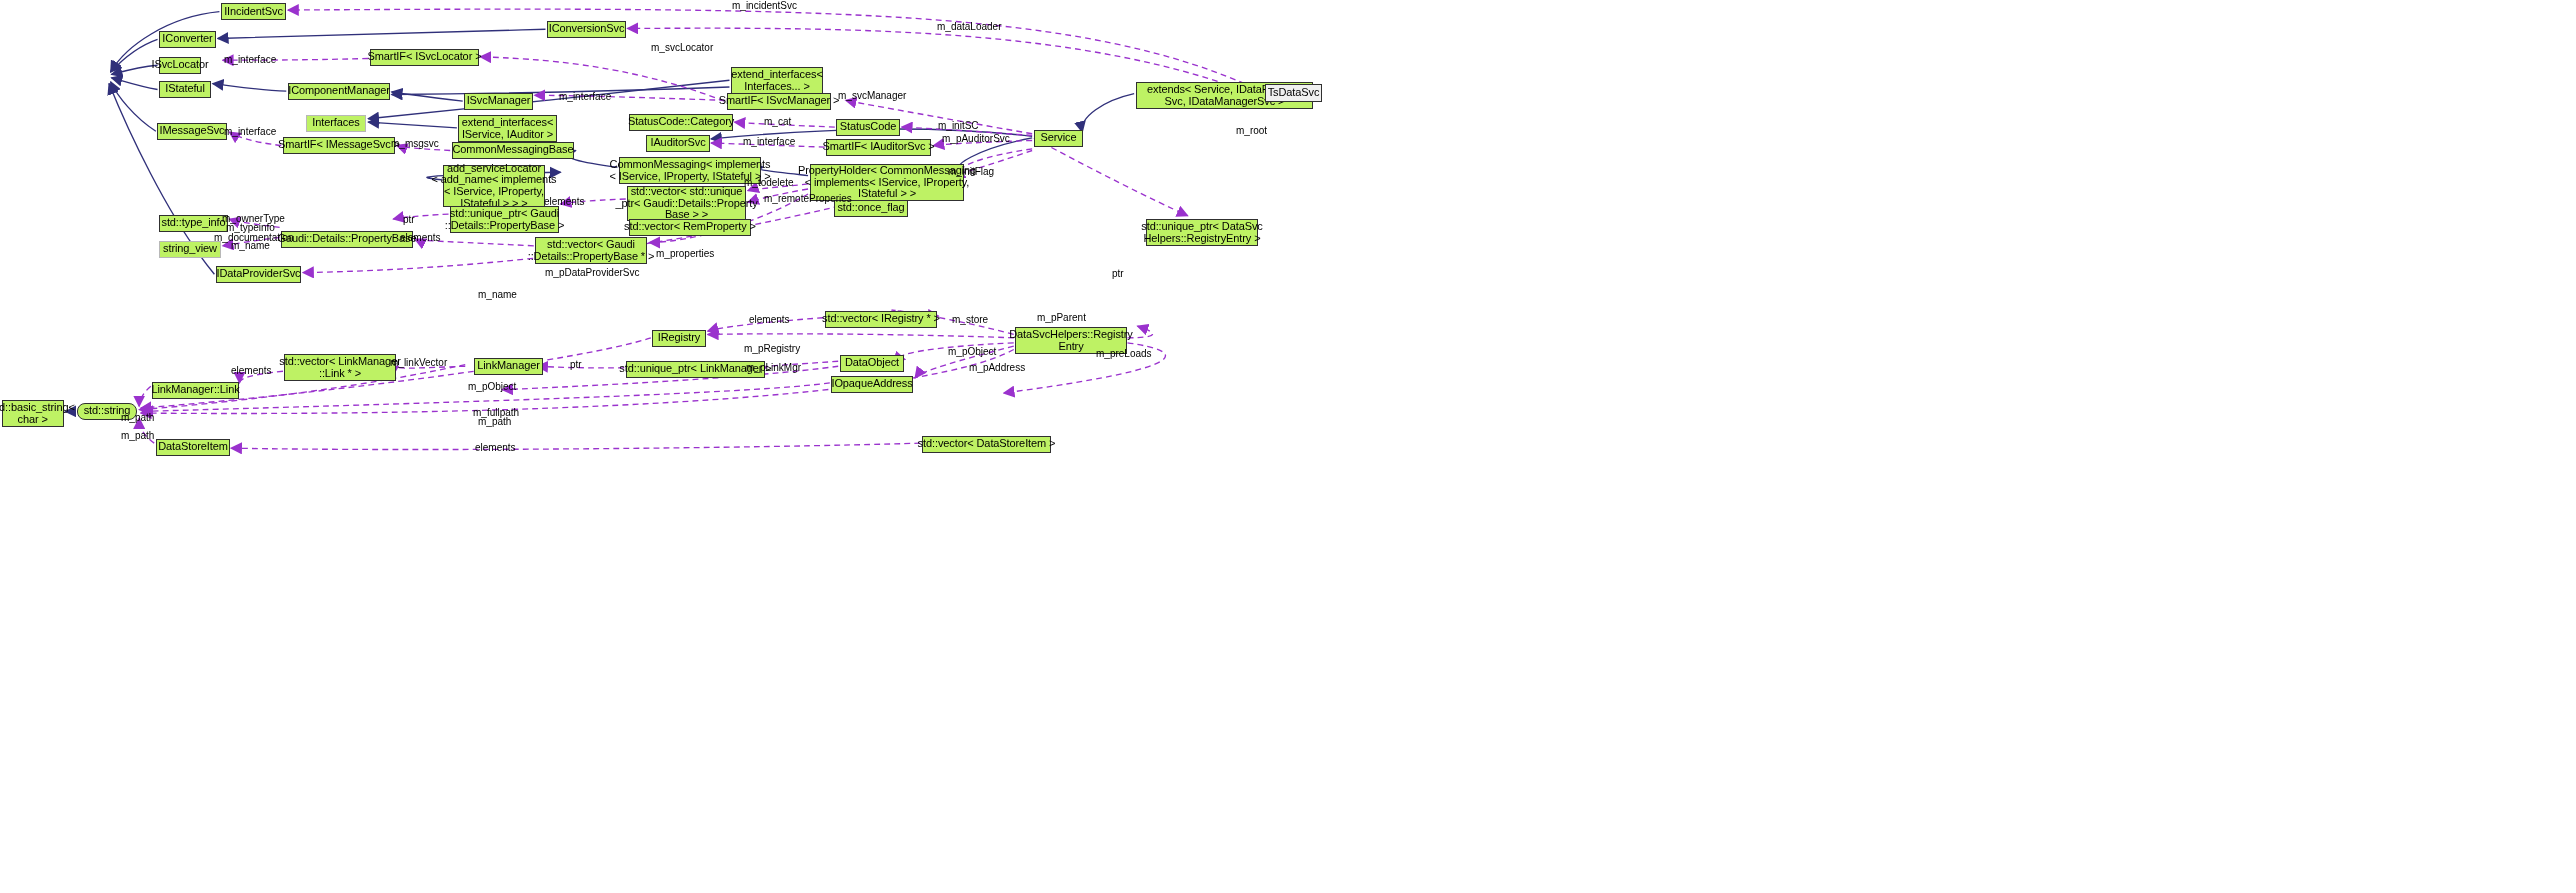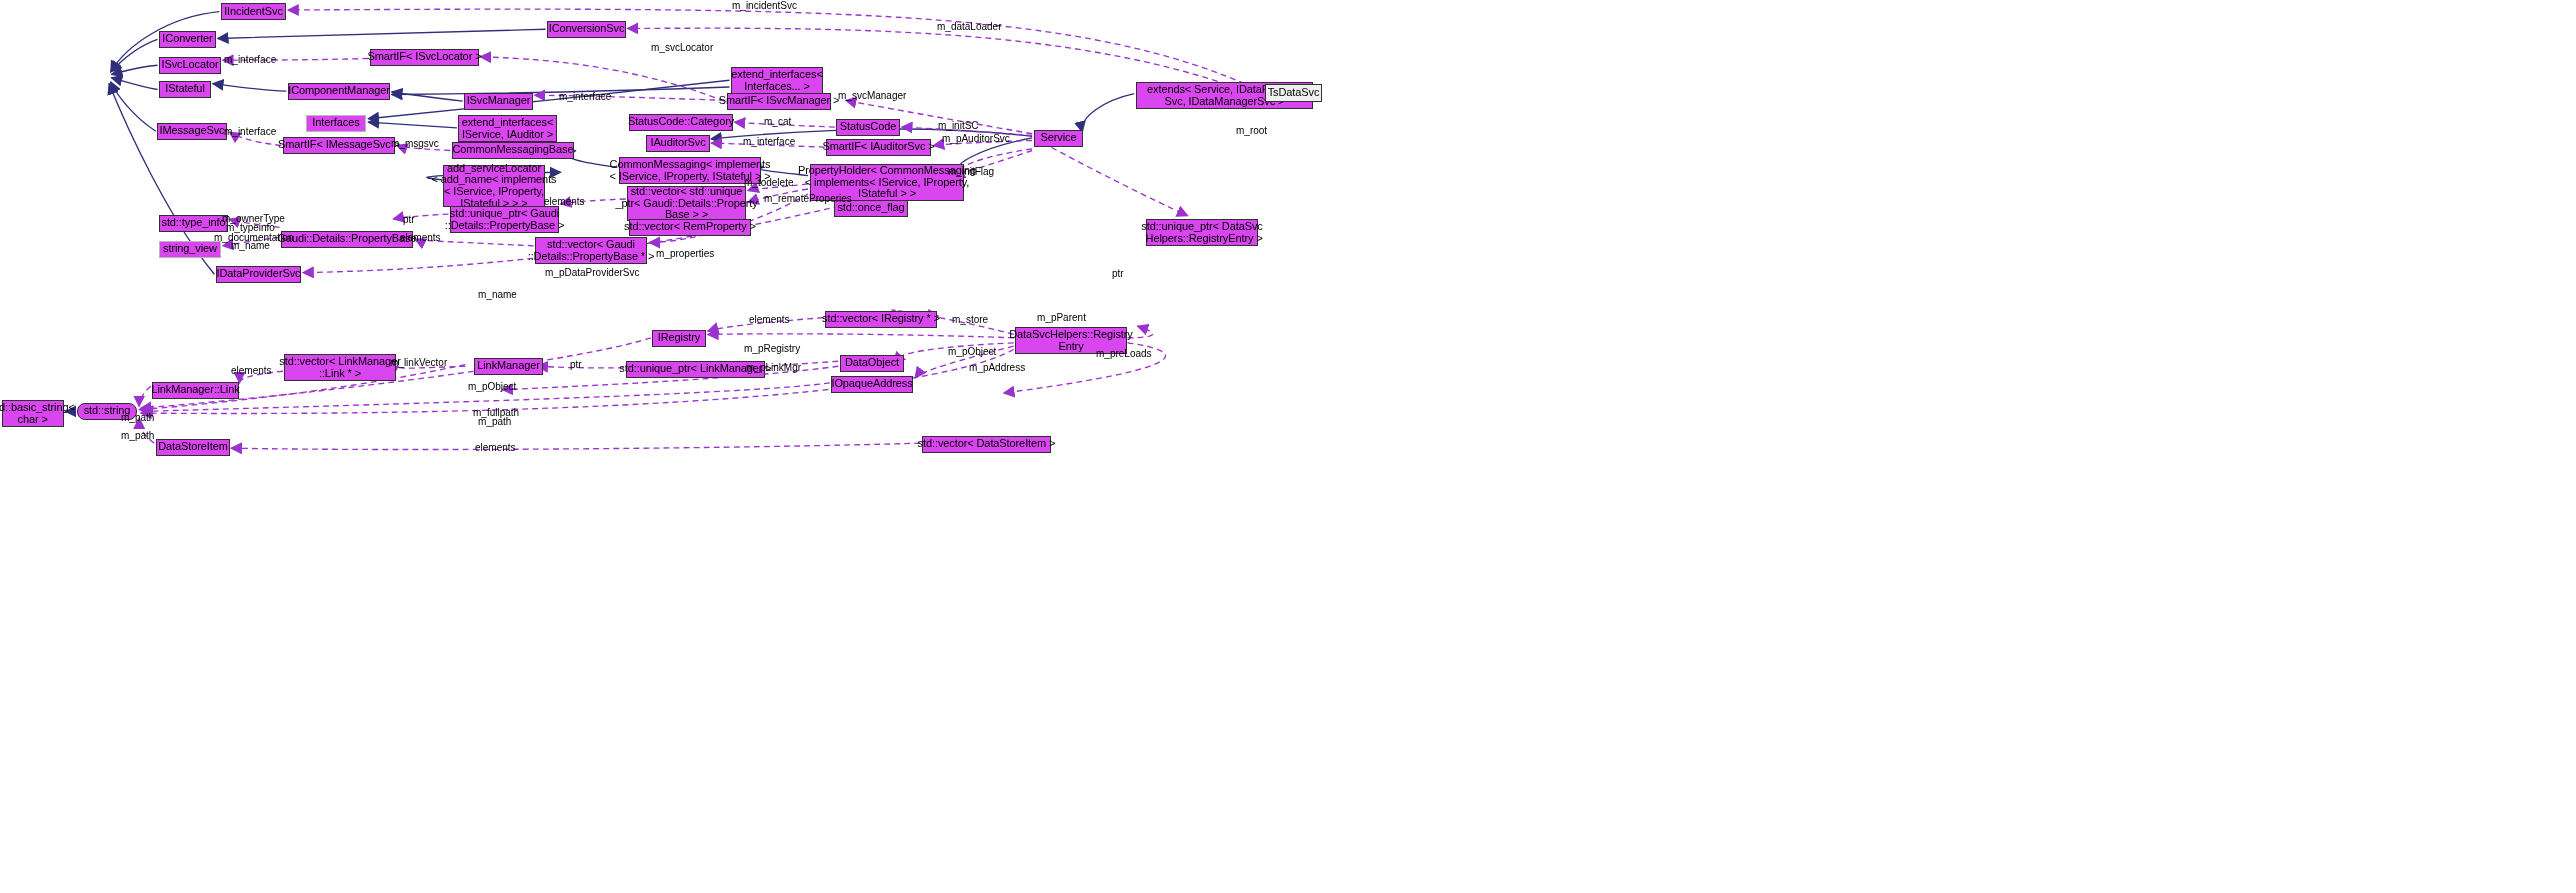--- a/index.html
+++ b/index.html
@@ -18,21 +18,21 @@
   svg#edges {
     position: absolute;
     left: 0; top: 0;
     width: 2576px;
     height: 893px;
     pointer-events: none;
   }
   .node {
     position: absolute;
     box-sizing: border-box;
-    background: #d946ef;
+    background: #bef264;
     border: 0.8px solid #404040;
     color: #000000;
     font-size: 11px;
     line-height: 11.7px;
     text-align: center;
     display: flex;
     align-items: center;
     justify-content: center;
     padding: 0.8px 3.3px;
     white-space: pre;
@@ -135,21 +135,21 @@
       <path d="M 180,462 C 170,470 166,480 166,486"></path>
       <path d="M 992,458 C 900,470 600,480 170,492"></path>
     </g>
   </svg>
 
   <div id="nodes">
       <div class="node thick" style="left: 221px; top: 3.3px; width: 65px; height: 16.7px;">IIncidentSvc</div>
       <div class="node thick" style="left: 547px; top: 21px; width: 79px; height: 16.7px;">IConversionSvc</div>
       <div class="node thick" style="left: 159px; top: 31px; width: 57px; height: 16.7px;">IConverter</div>
       <div class="node thick" style="left: 370px; top: 49px; width: 109px; height: 16.7px;">SmartIF&lt; ISvcLocator &gt;</div>
-      <div class="node thick" style="left: 159px; top: 57px; width: 62px; height: 16.7px;">ISvcLocator</div>
+      <div class="node thick" style="left: 159px; top: 57px; width: 42px; height: 16.7px;">ISvcLocator</div>
       <div class="node thick" style="left: 731px; top: 67px; width: 92px; height: 27px;">extend_interfaces&lt;
 Interfaces... &gt;</div>
       <div class="node thick" style="left: 1136px; top: 82px; width: 177px; height: 27px;">extends&lt; Service, IDataProvider
 Svc, IDataManagerSvc &gt;</div>
       <div class="node focus" style="left: 1265px; top: 84px; width: 57px; height: 18.4px;">TsDataSvc</div>
       <div class="node thick" style="left: 159px; top: 81px; width: 52px; height: 16.7px;">IStateful</div>
       <div class="node thick" style="left: 288px; top: 83px; width: 102px; height: 16.7px;">IComponentManager</div>
       <div class="node thick" style="left: 464px; top: 93px; width: 69px; height: 16.7px;">ISvcManager</div>
       <div class="node thick" style="left: 727px; top: 93px; width: 104px; height: 16.7px;">SmartIF&lt; ISvcManager &gt;</div>
       <div class="node light" style="left: 306px; top: 115px; width: 60px; height: 16.7px;">Interfaces</div>
@@ -171,21 +171,21 @@
       <div class="node thick" style="left: 443px; top: 165px; width: 102px; height: 42px;">add_serviceLocator
 &lt; add_name&lt; implements
 &lt; IService, IProperty,
 IStateful &gt; &gt; &gt;</div>
       <div class="node thick" style="left: 627px; top: 186px; width: 119px; height: 35px;">std::vector&lt; std::unique
 _ptr&lt; Gaudi::Details::Property
 Base &gt; &gt;</div>
       <div class="node thick" style="left: 450px; top: 206px; width: 109px; height: 27px;">std::unique_ptr&lt; Gaudi
 ::Details::PropertyBase &gt;</div>
       <div class="node thick" style="left: 834px; top: 200px; width: 74px; height: 16.7px;">std::once_flag</div>
-      <div class="node thick" style="left: 1146px; top: 219px; width: 112px; height: 27px; text-align: right;">std::unique_ptr&lt; DataSvc
+      <div class="node thick" style="left: 1146px; top: 219px; width: 112px; height: 27px;">std::unique_ptr&lt; DataSvc
 Helpers::RegistryEntry &gt;</div>
       <div class="node thick" style="left: 159px; top: 215px; width: 69px; height: 16.7px;">std::type_info</div>
       <div class="node thick" style="left: 629px; top: 219px; width: 122px; height: 16.7px;">std::vector&lt; RemProperty &gt;</div>
       <div class="node thick" style="left: 281px; top: 231px; width: 132px; height: 16.7px;">Gaudi::Details::PropertyBase</div>
       <div class="node thick" style="left: 535px; top: 237px; width: 112px; height: 27px;">std::vector&lt; Gaudi
 ::Details::PropertyBase * &gt;</div>
       <div class="node light" style="left: 159px; top: 241px; width: 62px; height: 16.7px;">string_view</div>
       <div class="node thick" style="left: 216px; top: 266px; width: 85px; height: 16.7px;">IDataProviderSvc</div>
       <div class="node thick" style="left: 825px; top: 311px; width: 112px; height: 16.7px;">std::vector&lt; IRegistry * &gt;</div>
       <div class="node thick" style="left: 1015px; top: 327px; width: 112px; height: 27px;">DataSvcHelpers::Registry

